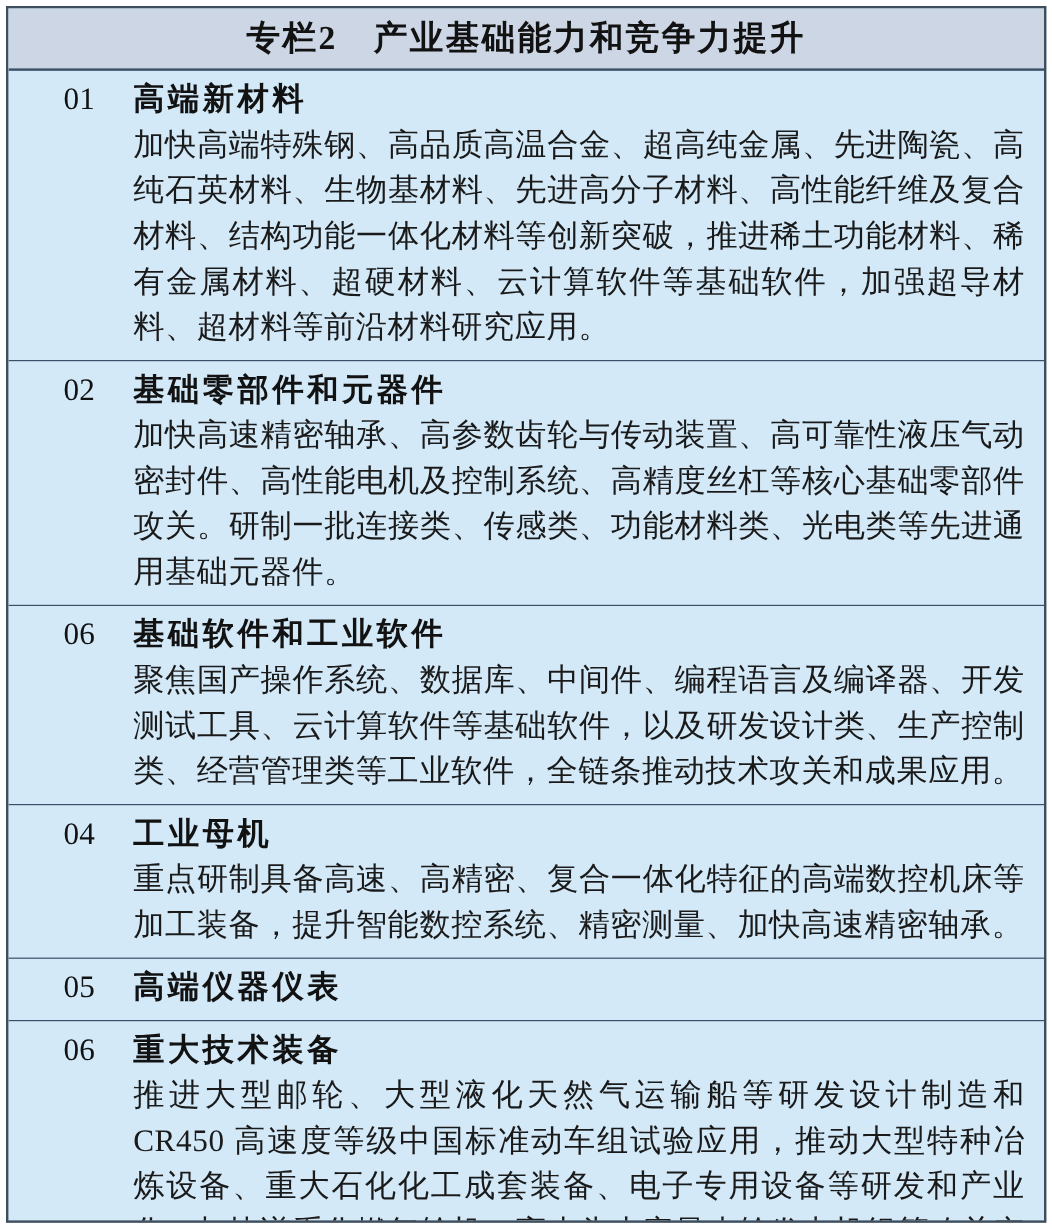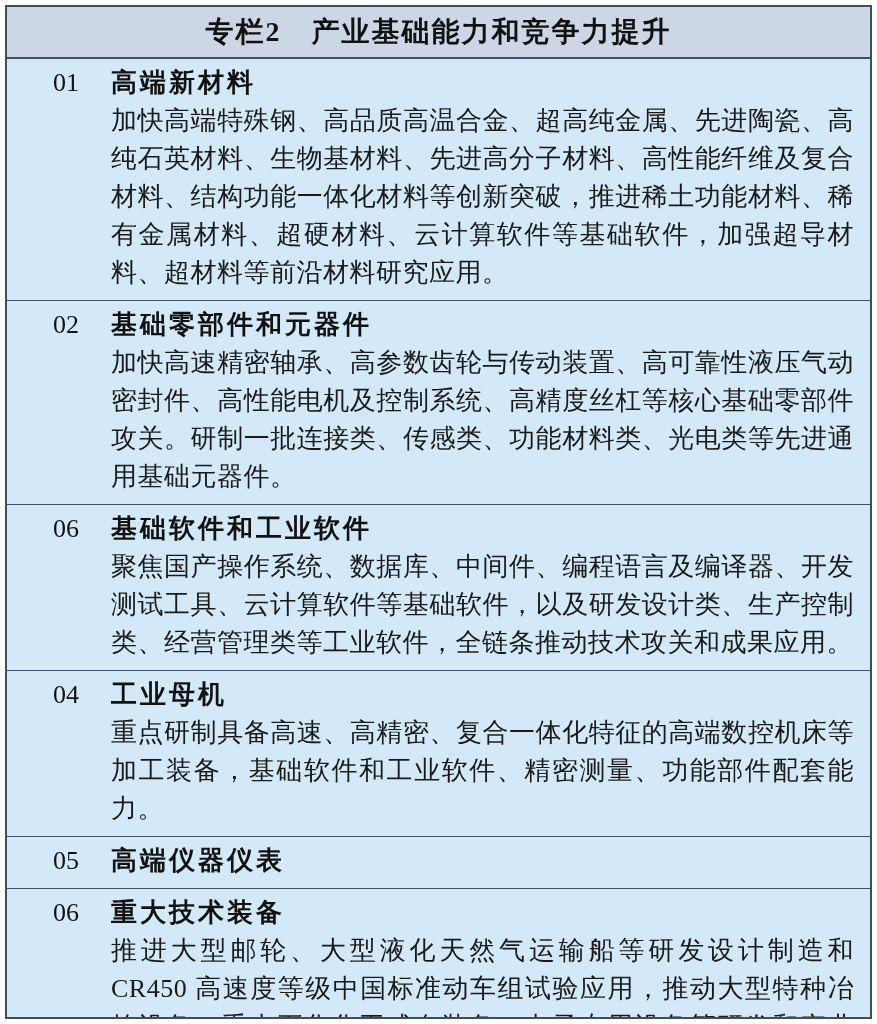--- a/index.html
+++ b/index.html
@@ -108,21 +108,21 @@
         <span class="section-title">基础软件和工业软件</span>
       </div>
       <p class="section-body">聚焦国产操作系统、数据库、中间件、编程语言及编译器、开发测试工具、云计算软件等基础软件，以及研发设计类、生产控制类、经营管理类等工业软件，全链条推动技术攻关和成果应用。</p>
     </div>
 
     <div class="section">
       <div class="section-head">
         <span class="section-number">04</span>
         <span class="section-title">工业母机</span>
       </div>
-      <p class="section-body">重点研制具备高速、高精密、复合一体化特征的高端数控机床等加工装备，基础软件和工业软件、精密测量、功能部件配套能力。</p>
+      <p class="section-body">重点研制具备高速、高精密、复合一体化特征的高端数控机床等加工装备，提升智能数控系统、精密测量、加快高速精密轴承。</p>
     </div>
 
     <div class="section">
       <div class="section-head">
         <span class="section-number">05</span>
         <span class="section-title">高端仪器仪表</span>
       </div>
     </div>
 
     <div class="section">

